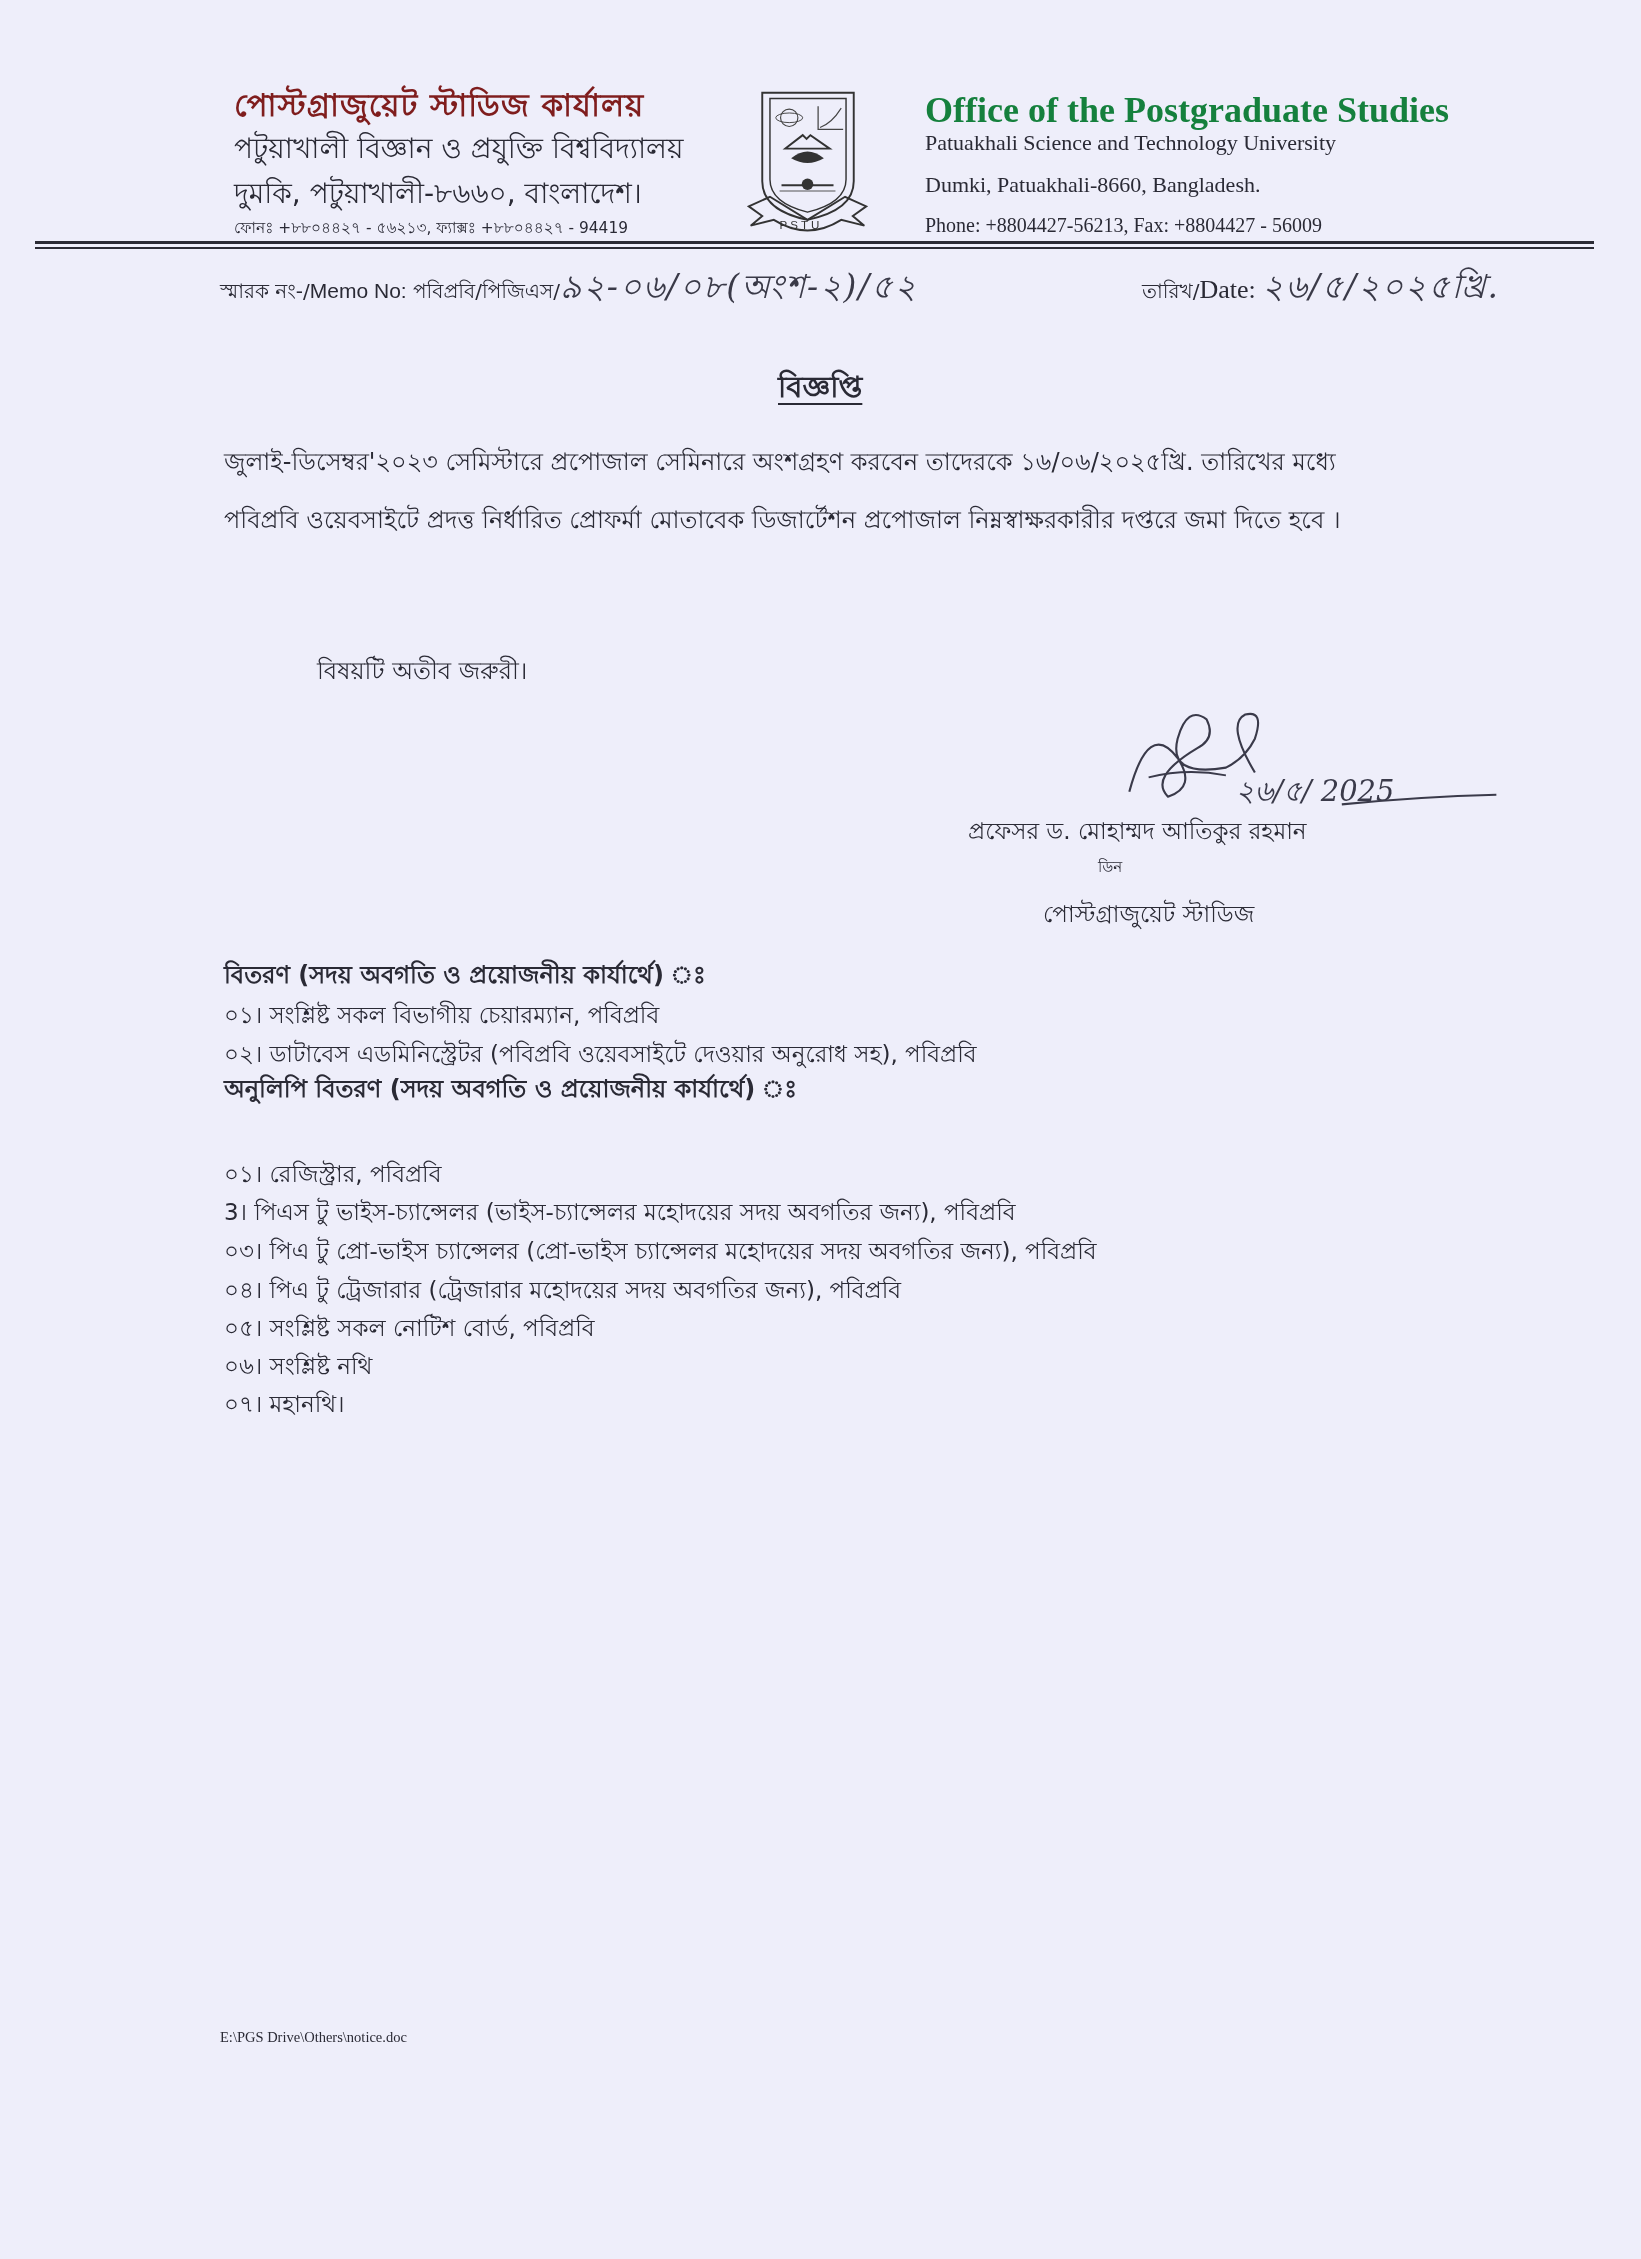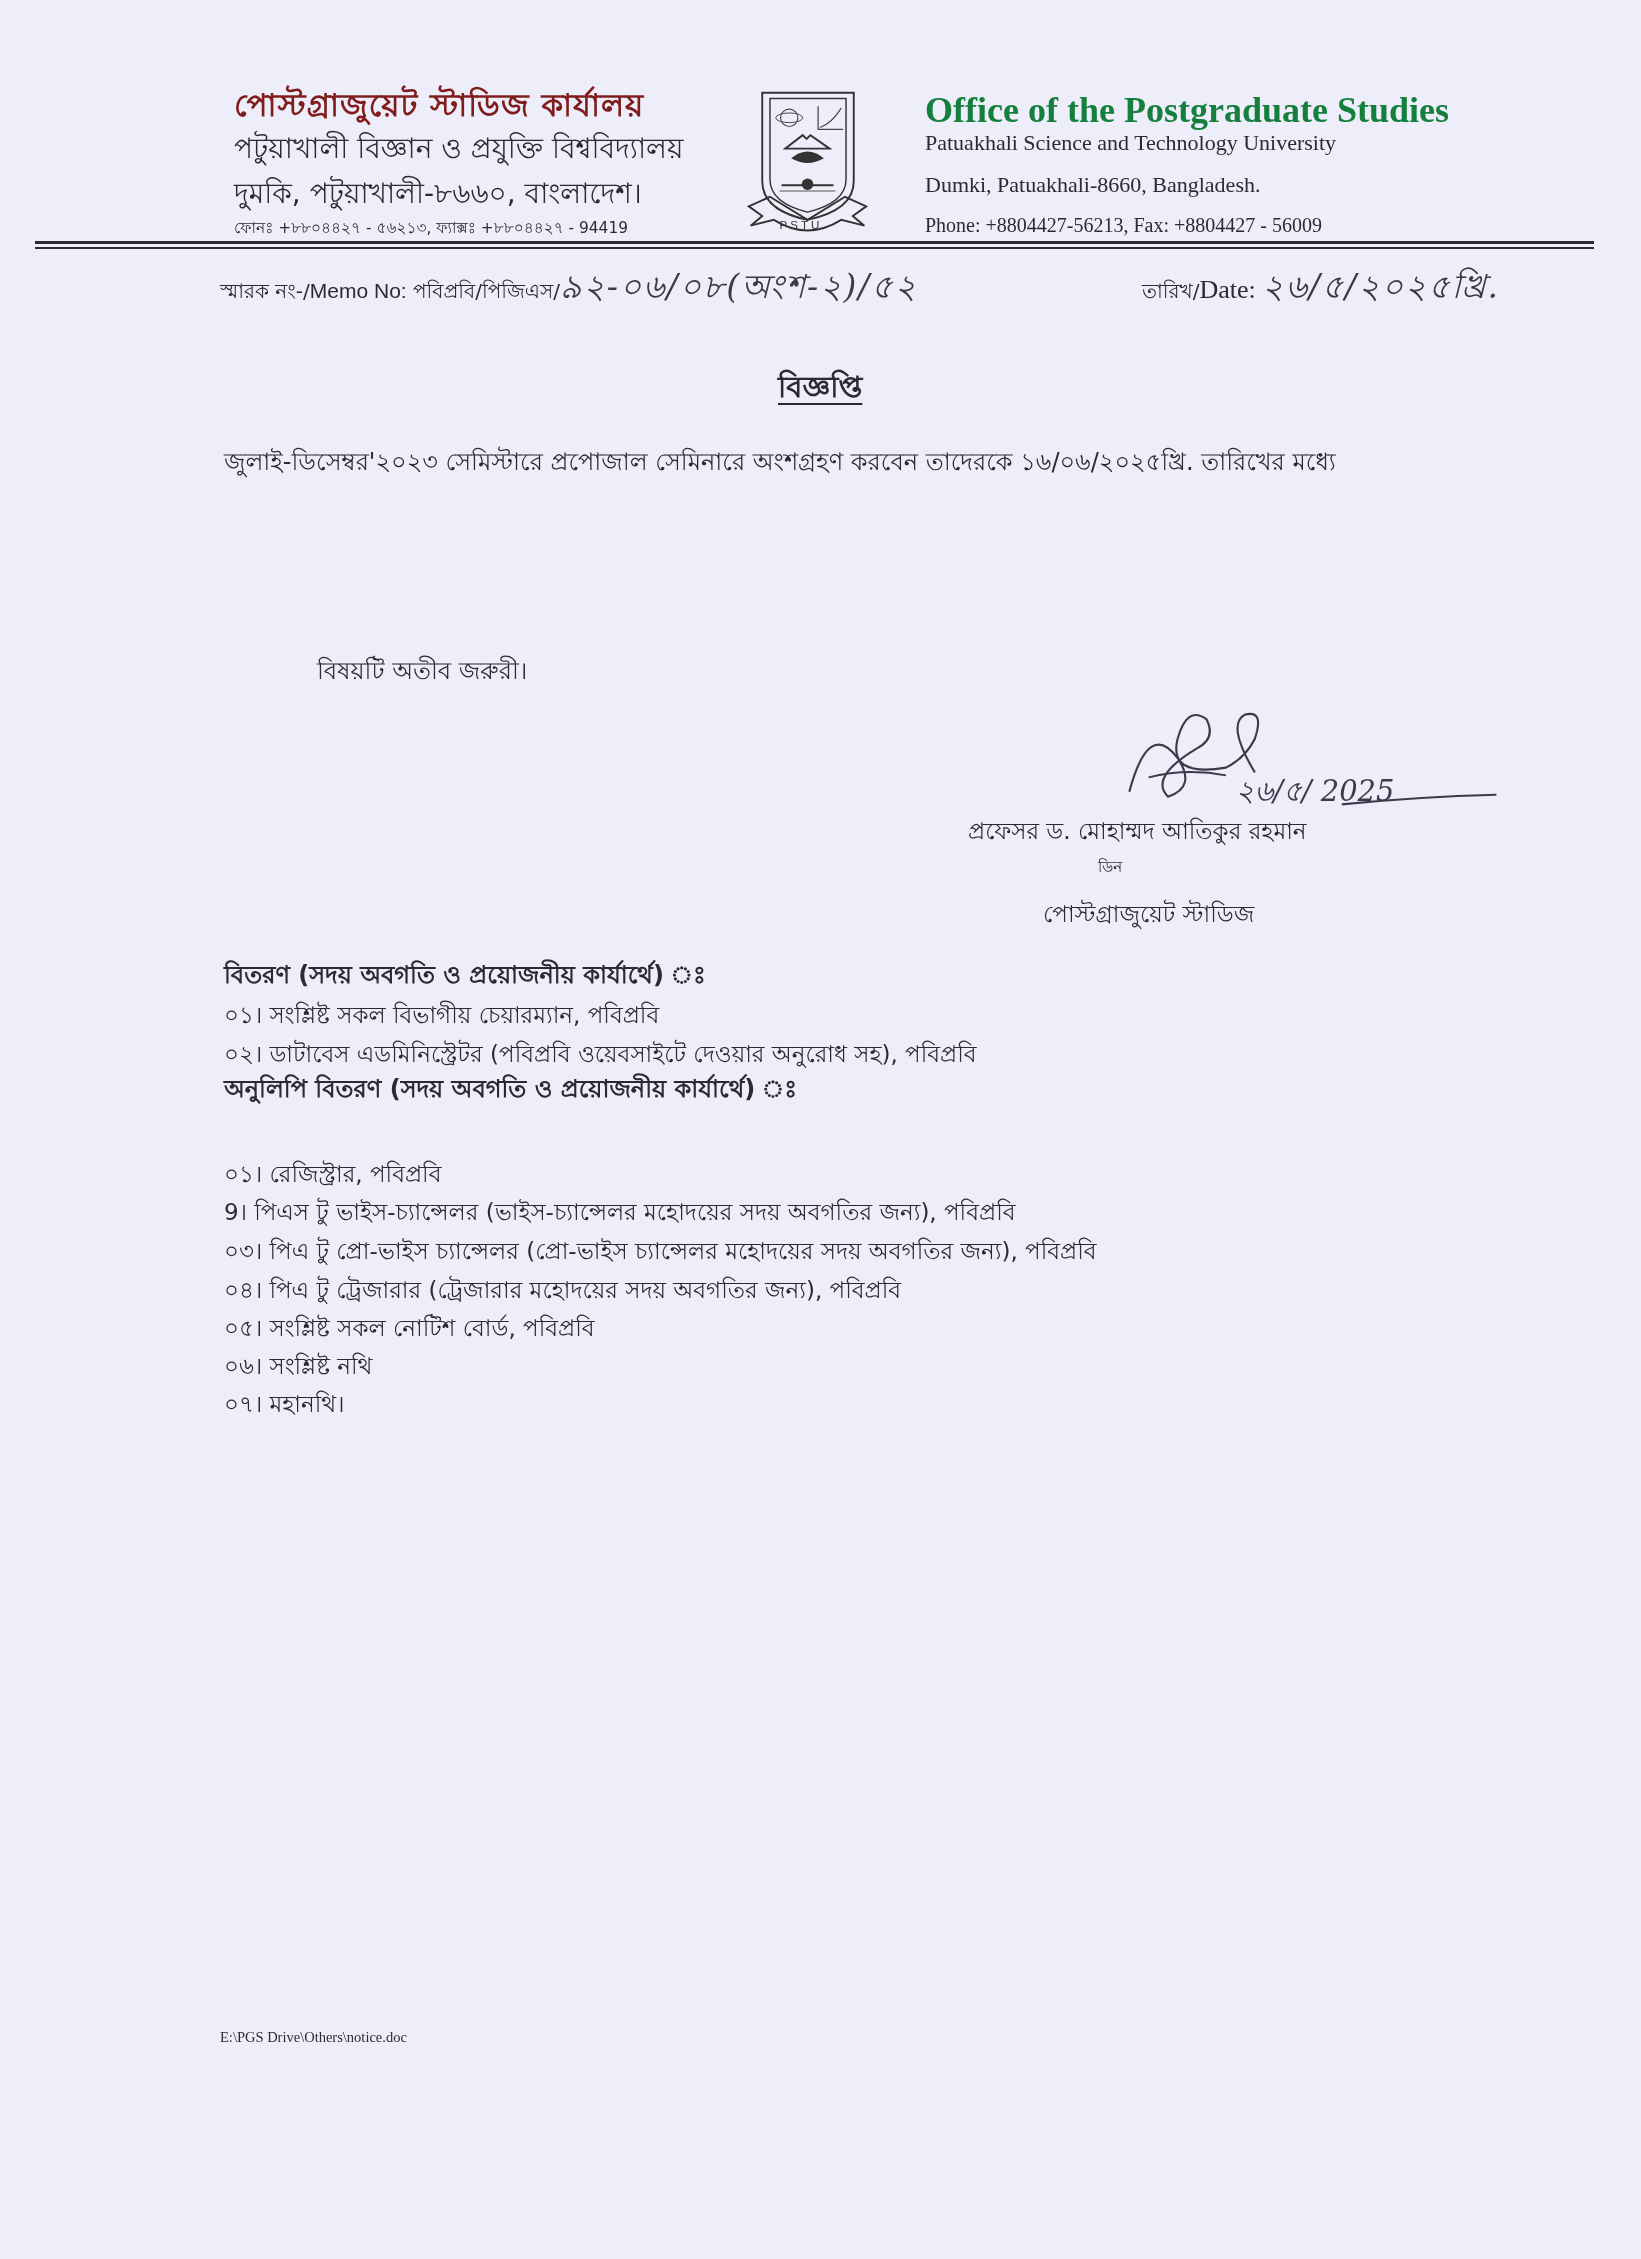--- a/index.html
+++ b/index.html
@@ -78,20 +78,21 @@
 </div>
 <div class="abs memo-date-label">
   <span>তারিখ/</span><span class="en">Date:</span>
   <span class="hand">২৬/৫/২০২৫খ্রি.</span>
 </div>
 
 <div class="abs notice-title">বিজ্ঞপ্তি</div>
 
 <div class="abs para">
   <div style="margin-left:-91px; white-space:nowrap;">জুলাই-ডিসেম্বর'২০২৩ সেমিস্টারে প্রপোজাল সেমিনারে অংশগ্রহণ করবেন তাদেরকে ১৬/০৬/২০২৫খ্রি. তারিখের মধ্যে</div>
+  <div style="margin-left:-91px; white-space:nowrap;">পবিপ্রবি ওয়েবসাইটে প্রদত্ত নির্ধারিত প্রোফর্মা মোতাবেক ডিজার্টেশন প্রপোজাল নিম্নস্বাক্ষরকারীর দপ্তরে জমা দিতে হবে ।</div>
 </div>
 
 <div class="abs urgent">বিষয়টি অতীব জরুরী।</div>
 
 <div class="abs signature">
   <svg width="425" height="116" viewBox="0 0 440 120">
     <path d="M20 95 Q40 20 70 60 Q90 90 60 100 Q40 80 90 50 Q110 40 100 20 Q80 5 70 40 Q60 80 120 70 Q140 60 150 40 Q160 10 140 15 Q120 25 150 75" fill="none" stroke="#3a3a4a" stroke-width="2.2"></path>
     <path d="M40 80 Q80 70 120 78" fill="none" stroke="#3a3a4a" stroke-width="2"></path>
     <text x="130" y="105" font-family="DejaVu Serif, serif" font-style="italic" font-size="30" fill="#3a3a4a">২৬/৫/ 2025</text>
     <path d="M240 108 Q320 100 400 98" fill="none" stroke="#3a3a4a" stroke-width="2.2"></path>
@@ -100,21 +101,21 @@
 <div class="abs sig-name">প্রফেসর ড. মোহাম্মদ আতিকুর রহমান</div>
 <div class="abs sig-title">ডিন</div>
 <div class="abs sig-dept">পোস্টগ্রাজুয়েট স্টাডিজ</div>
 
 <div class="abs dist-head">বিতরণ (সদয় অবগতি ও প্রয়োজনীয় কার্যার্থে) ঃ</div>
 <div class="abs list" style="top:997px;">০১। সংশ্লিষ্ট সকল বিভাগীয় চেয়ারম্যান, পবিপ্রবি</div>
 <div class="abs list" style="top:1036px;">০২। ডাটাবেস এডমিনিস্ট্রেটর (পবিপ্রবি ওয়েবসাইটে দেওয়ার অনুরোধ সহ), পবিপ্রবি</div>
 
 <div class="abs dist-head" style="top:1070px;text-align:center;">অনুলিপি বিতরণ (সদয় অবগতি ও প্রয়োজনীয় কার্যার্থে) ঃ</div>
 <div class="abs list" style="top:1156px;">০১। রেজিস্ট্রার, পবিপ্রবি</div>
-<div class="abs list" style="top:1194px;">9। পিএস টু ভাইস-চ্যান্সেলর (ভাইস-চ্যান্সেলর মহোদয়ের সদয় অবগতির জন্য), পবিপ্রবি</div>
+<div class="abs list" style="top:1194px;">3। পিএস টু ভাইস-চ্যান্সেলর (ভাইস-চ্যান্সেলর মহোদয়ের সদয় অবগতির জন্য), পবিপ্রবি</div>
 <div class="abs list" style="top:1233px;">০৩। পিএ টু প্রো-ভাইস চ্যান্সেলর (প্রো-ভাইস চ্যান্সেলর মহোদয়ের সদয় অবগতির জন্য), পবিপ্রবি</div>
 <div class="abs list" style="top:1272px;">০৪। পিএ টু ট্রেজারার (ট্রেজারার মহোদয়ের সদয় অবগতির জন্য), পবিপ্রবি</div>
 <div class="abs list" style="top:1310px;">০৫। সংশ্লিষ্ট সকল নোটিশ বোর্ড, পবিপ্রবি</div>
 <div class="abs list" style="top:1348px;">০৬। সংশ্লিষ্ট নথি</div>
 <div class="abs list" style="top:1386px;">০৭। মহানথি।</div>
 
 <div class="abs footer-path">E:\PGS Drive\Others\notice.doc</div>
 
 
 </body></html>

